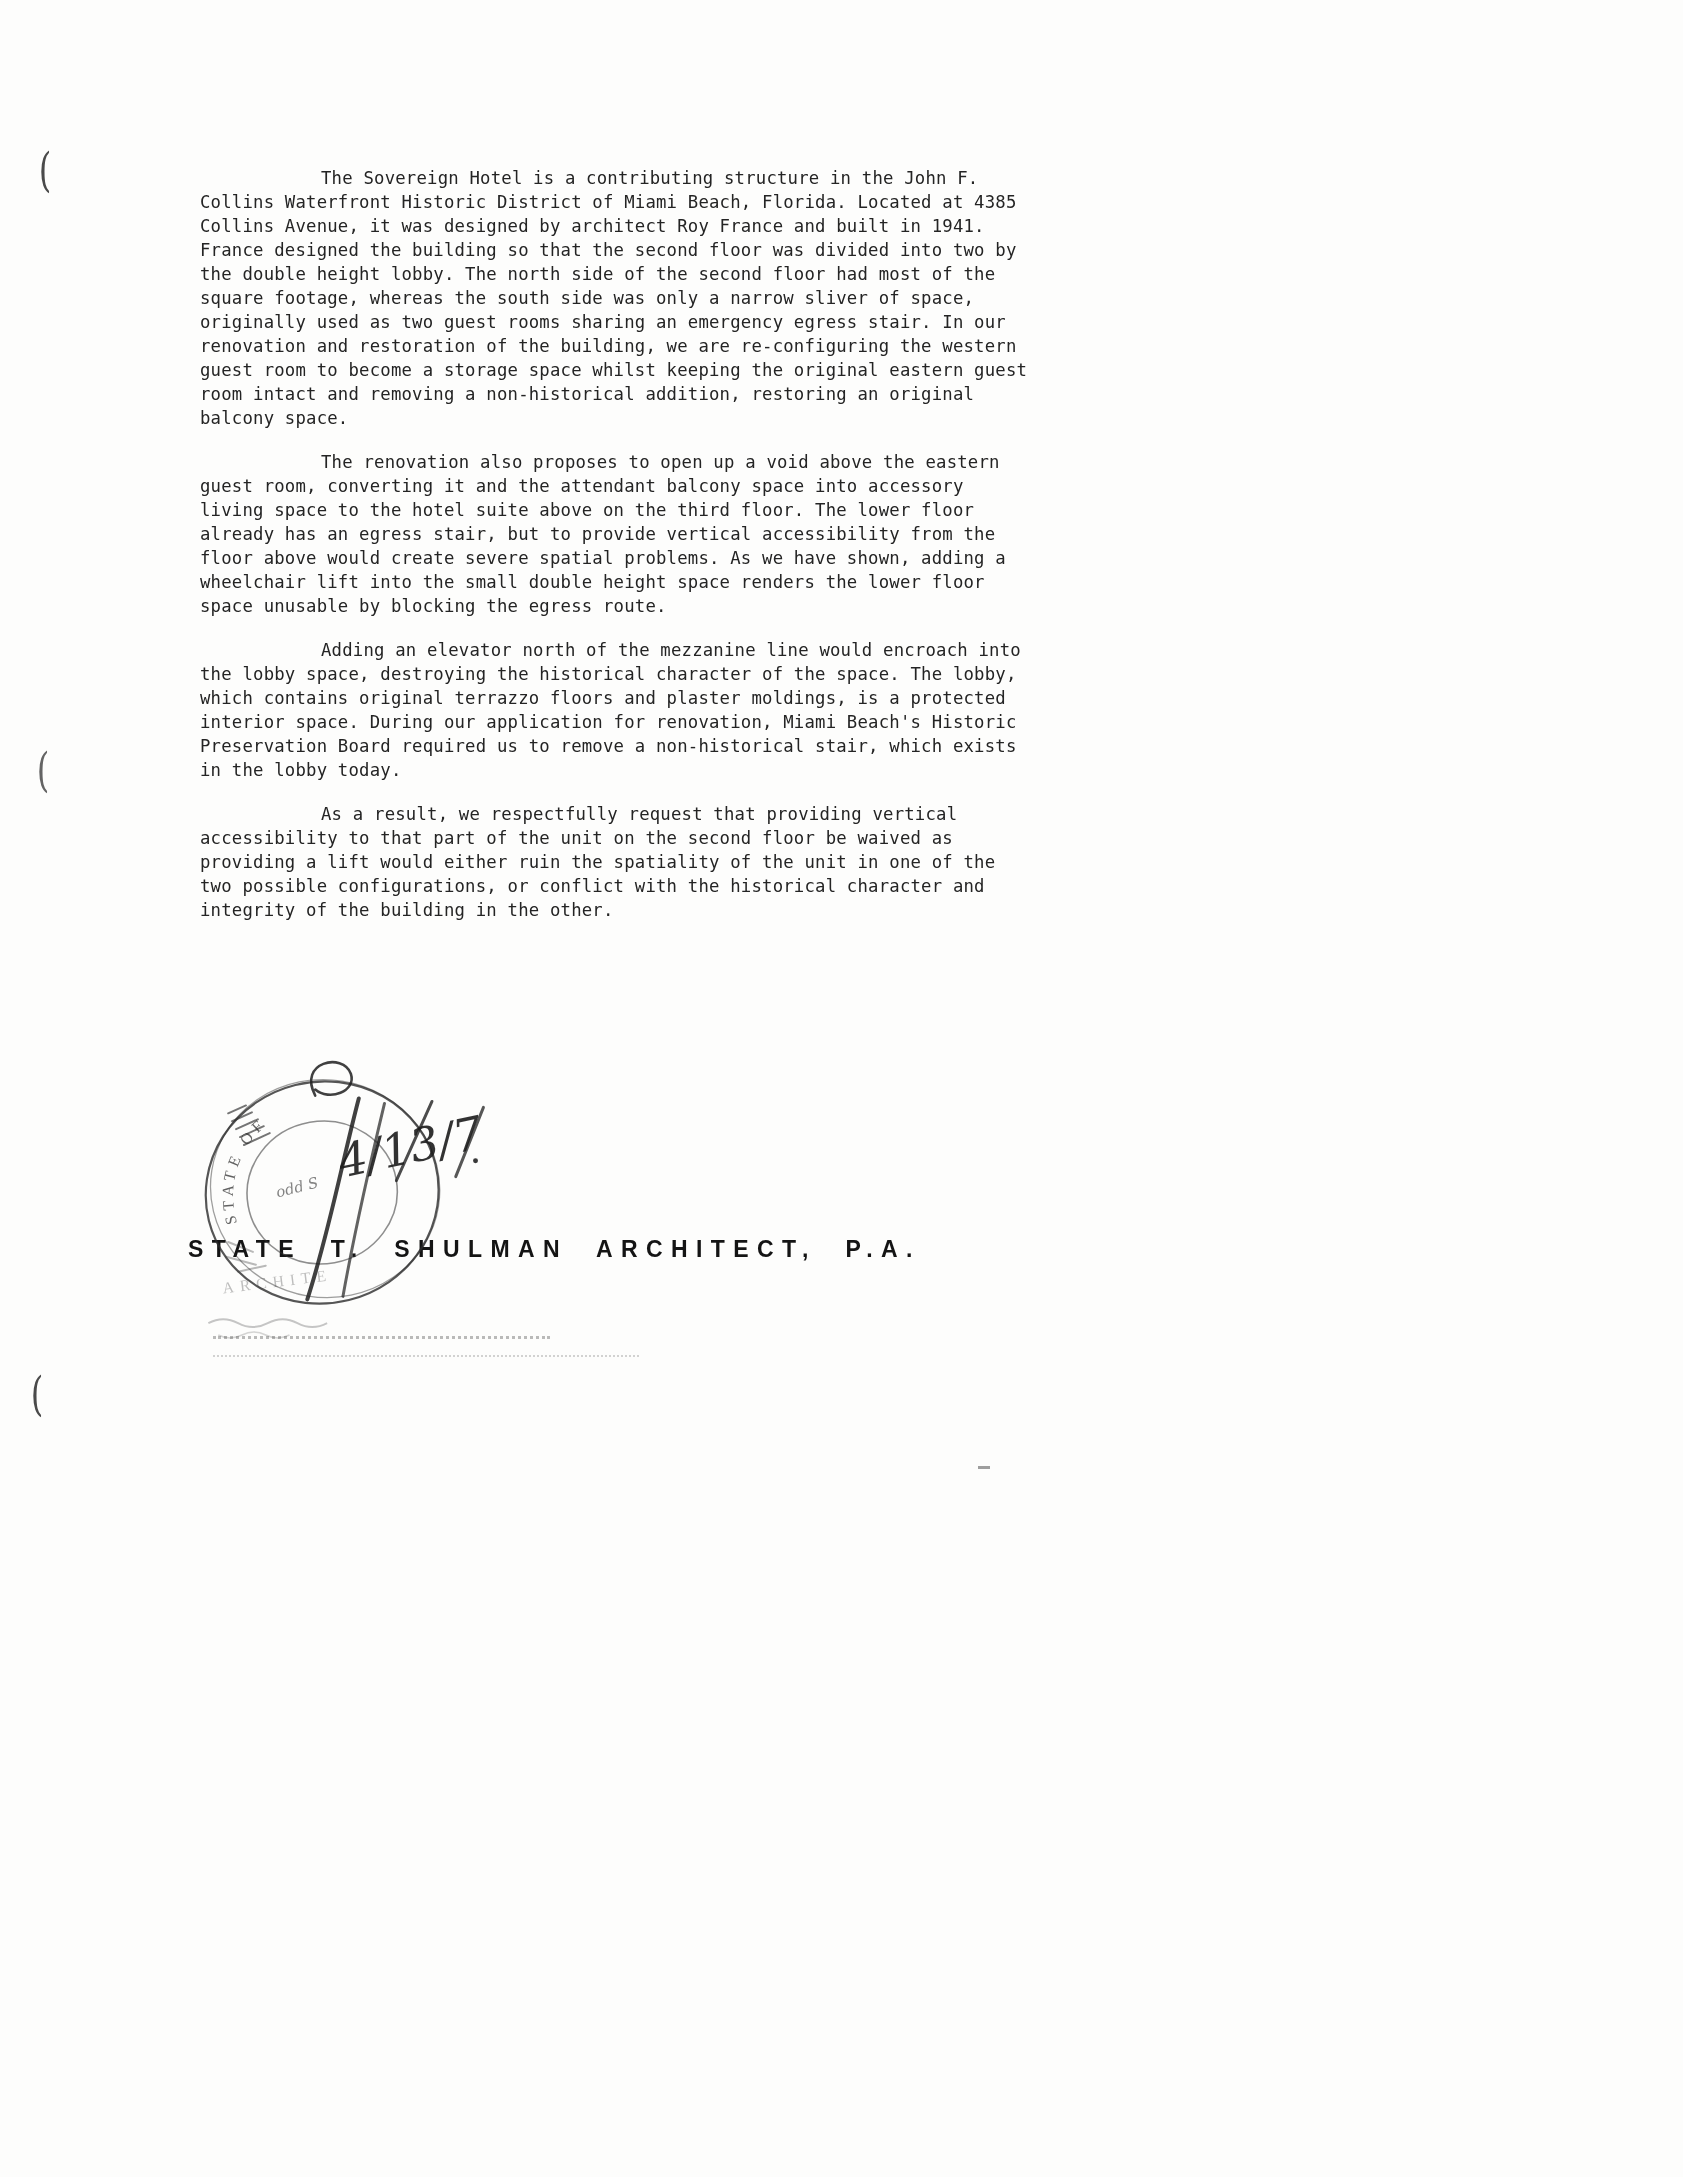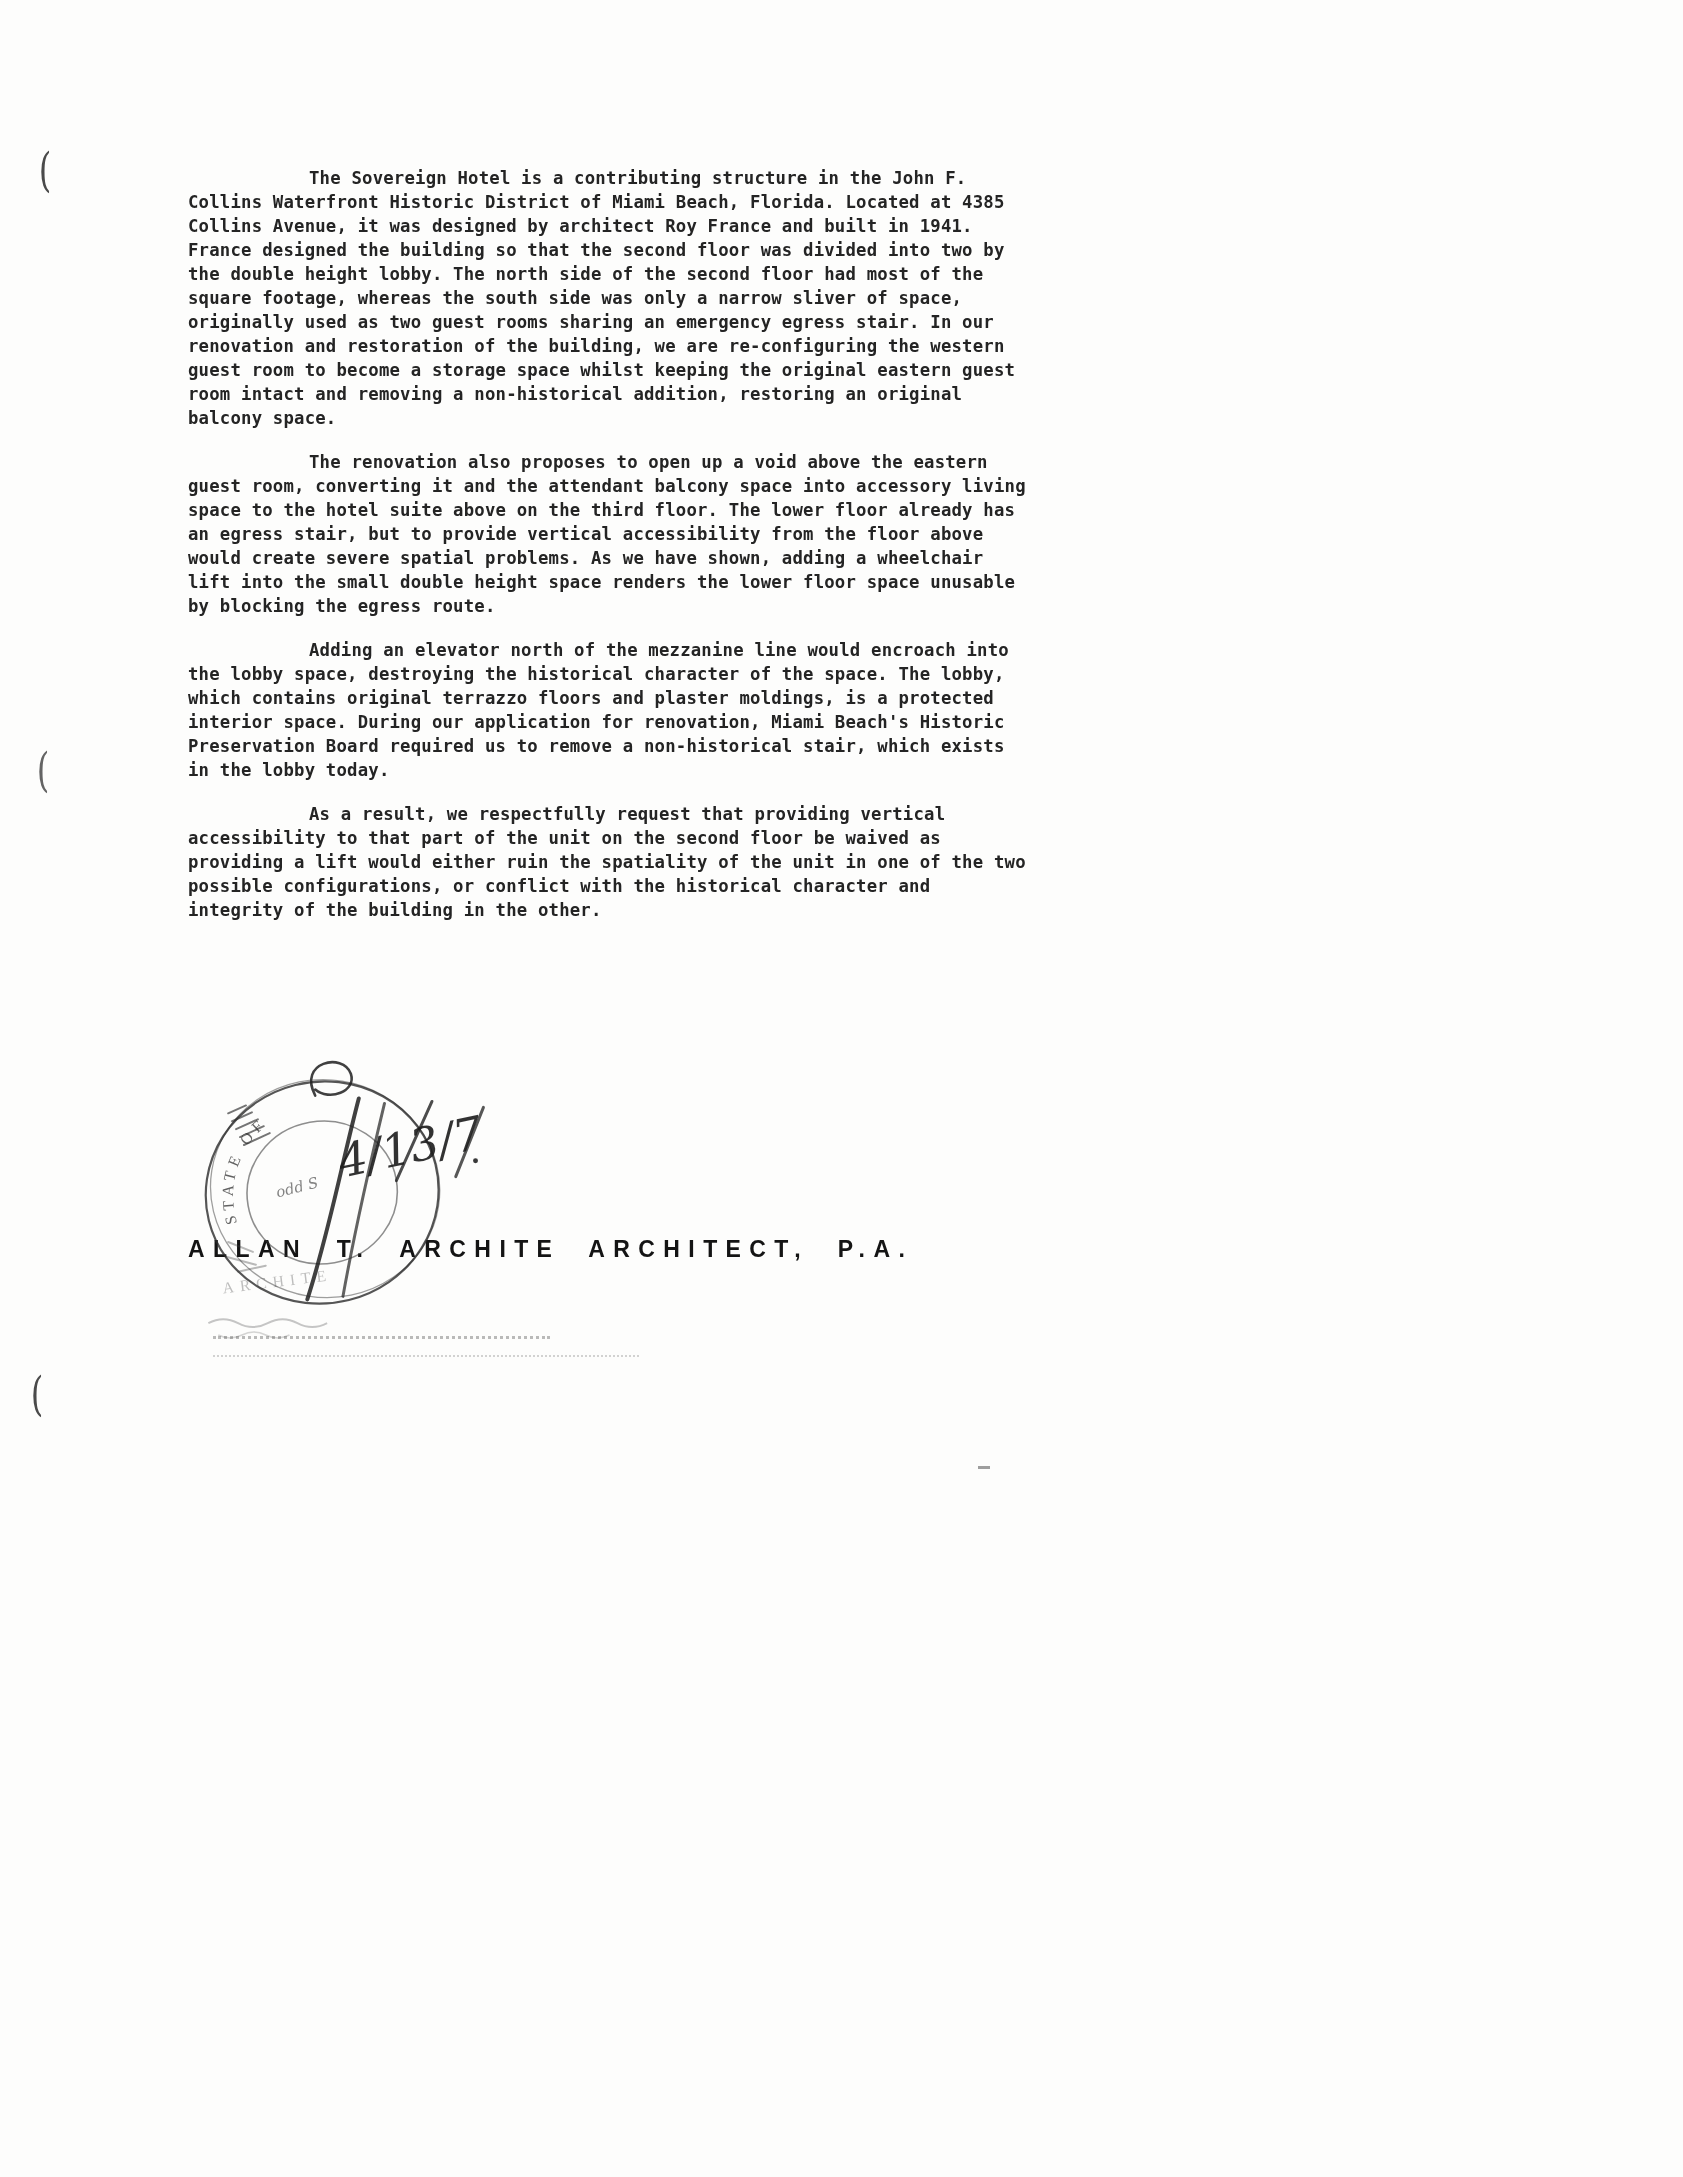--- a/index.html
+++ b/index.html
@@ -17,23 +17,22 @@
     left: 188px;
     top: 166px;
     width: 842px;
     font-size: 17.3px;
     line-height: 24px;
     letter-spacing: 0.2px;
     color: #242424;
     text-align: left;
   }
   .para {
-    margin: 0 0 20px 0;
+    margin: 0 0 20px 12px;
     text-indent: 121px;
-    font-weight: bold;
   }
   .name-line {
     position: absolute;
     left: 188px;
     top: 1236px;
     z-index: 2;
     font-family: "Liberation Sans", sans-serif;
     font-weight: bold;
     font-size: 23px;
     letter-spacing: 8.4px;
@@ -85,21 +84,21 @@
 
 <div class="page">
 
   <div class="letter-body">
     <p class="para">The Sovereign Hotel is a contributing structure in the John F. Collins Waterfront Historic District of Miami Beach, Florida. Located at 4385 Collins Avenue, it was designed by architect Roy France and built in 1941. France designed the building so that the second floor was divided into two by the double height lobby. The north side of the second floor had most of the square footage, whereas the south side was only a narrow sliver of space, originally used as two guest rooms sharing an emergency egress stair. In our renovation and restoration of the building, we are re-configuring the western guest room to become a storage space whilst keeping the original eastern guest room intact and removing a non-historical addition, restoring an original balcony space.</p>
     <p class="para">The renovation also proposes to open up a void above the eastern guest room, converting it and the attendant balcony space into accessory living space to the hotel suite above on the third floor. The lower floor already has an egress stair, but to provide vertical accessibility from the floor above would create severe spatial problems. As we have shown, adding a wheelchair lift into the small double height space renders the lower floor space unusable by blocking the egress route.</p>
     <p class="para">Adding an elevator north of the mezzanine line would encroach into the lobby space, destroying the historical character of the space. The lobby, which contains original terrazzo floors and plaster moldings, is a protected interior space. During our application for renovation, Miami Beach's Historic Preservation Board required us to remove a non-historical stair, which exists in the lobby today.</p>
     <p class="para">As a result, we respectfully request that providing vertical accessibility to that part of the unit on the second floor be waived as providing a lift would either ruin the spatiality of the unit in one of the two possible configurations, or conflict with the historical character and integrity of the building in the other.</p>
   </div>
 
-  <div class="name-line">ALLAN T. ARCHITE ARCHITECT, P.A.</div>
+  <div class="name-line">STATE T. SHULMAN ARCHITECT, P.A.</div>
 
   <svg class="stamp" viewBox="0 0 380 300" xmlns="http://www.w3.org/2000/svg">
     <g>
       <ellipse cx="175" cy="150" rx="118" ry="112" fill="none" stroke="#2b2b2b" stroke-width="2.2" opacity="0.8" transform="rotate(-14 175 150)"></ellipse>
       <ellipse cx="178" cy="146" rx="116" ry="110" fill="none" stroke="#2b2b2b" stroke-width="1.3" opacity="0.45" transform="rotate(9 178 146)"></ellipse>
       <ellipse cx="175" cy="150" rx="76" ry="72" fill="none" stroke="#333333" stroke-width="1.6" opacity="0.55" transform="rotate(-10 175 150)"></ellipse>
       <path id="sealArc" d="M 95 195 A 92 92 0 1 1 259 195" fill="none"></path>
       <text font-family="Liberation Serif, serif" font-size="16" letter-spacing="5" fill="#2f2f2f" opacity="0.75">
         <textPath href="#sealArc" startOffset="4%">STATE OF</textPath>
       </text>

